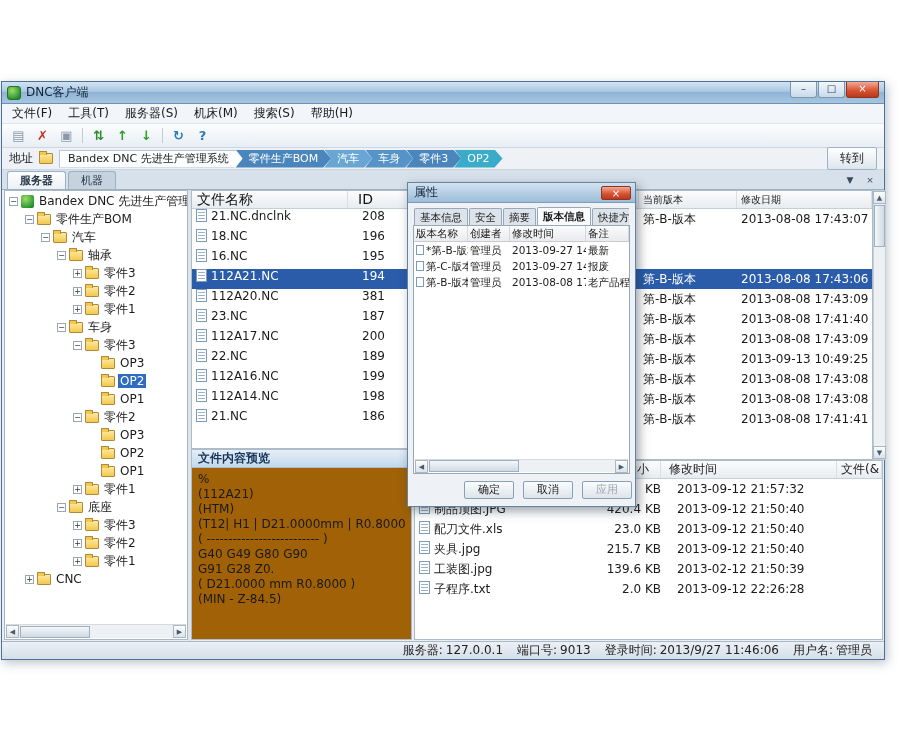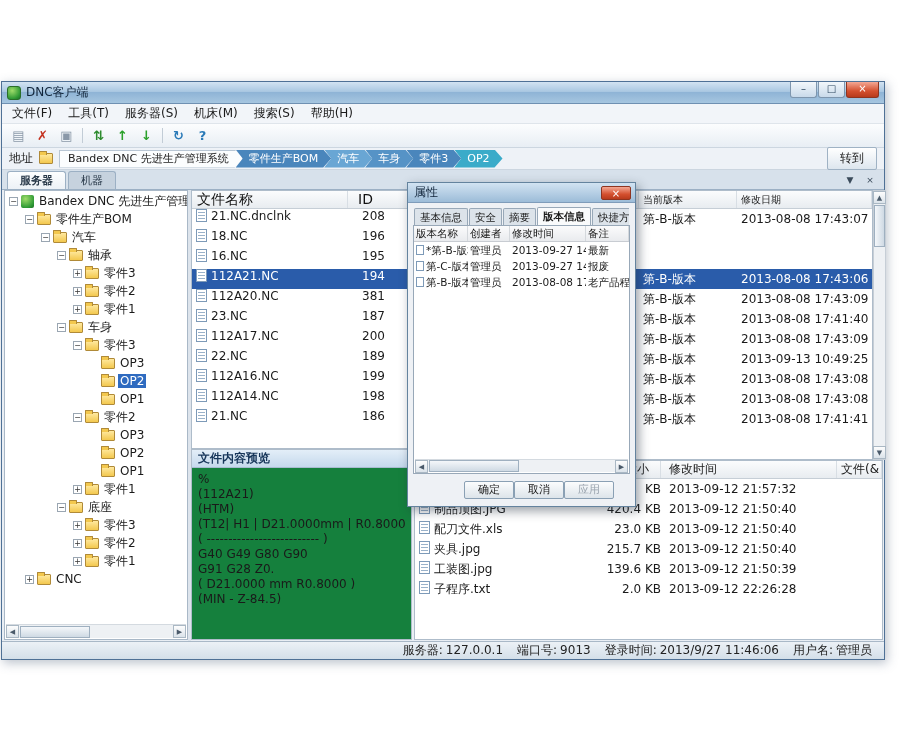--- a/index.html
+++ b/index.html
@@ -57,21 +57,21 @@
 .flh{font-size:14px;line-height:17px;padding-left:5px;border-right:1px solid #d8dee4;color:#111;overflow:hidden;white-space:nowrap}
 .flh.name{width:156px}
 .flh.id{flex:1;padding-left:10px}
 .fl-row{height:20px;display:flex;}
 .doc-icon{width:11px;height:13px;flex:none;background:#fff;border:1px solid #7d9ab8;margin:0 4px;position:relative}
 .doc-icon::before{content:"";position:absolute;left:1px;top:2px;right:1px;height:1px;background:#9ab2ca;box-shadow:0 3px 0 #9ab2ca,0 6px 0 #9ab2ca}
 .fl-name{width:141px;overflow:hidden;white-space:nowrap;font-size:12px}
 .fl-id{flex:1;padding-left:10px;font-size:12px}
 .fl-row.selected{background:#2a5caa;color:#fff}
 
-.preview{position:absolute;left:189px;top:259px;width:221px;bottom:1px;background:#15803d;border:1px solid #aebcca;overflow:hidden}
+.preview{position:absolute;left:189px;top:259px;width:221px;bottom:1px;background:#a16207;border:1px solid #aebcca;overflow:hidden}
 .pv-header{height:18px;line-height:17px;padding-left:6px;font-size:12px;font-weight:bold;color:#17365a;background:linear-gradient(#e3eef8,#c5d9ec);border-bottom:1px solid #a8bcd0}
 .pv-body{padding:4px 0 0 6px;font-size:12px;line-height:15px;overflow:hidden;white-space:nowrap}
 
 .versions{position:absolute;left:412px;top:0;width:459px;height:270px;background:#fff;border:1px solid #aebcca;overflow:hidden}
 .vl-header{height:18px;display:flex;background:linear-gradient(#fbfcfd,#e8ecf0);border-bottom:1px solid #c6ced6}
 .vlh{font-size:10px;line-height:17px;padding-left:4px;border-right:1px solid #d8dee4;overflow:hidden;white-space:nowrap}
 .vlh.c0{width:224px}
 .vlh.c1{width:98px}
 .vlh.c2{flex:1}
 .vl-row{height:20px;display:flex;align-items:center}
@@ -87,21 +87,21 @@
 .at-header{height:18px;display:flex;background:linear-gradient(#fbfcfd,#e8ecf0);border-bottom:1px solid #c6ced6}
 .ath{font-size:12px;line-height:17px;border-right:1px solid #d8dee4;padding-left:4px;overflow:hidden;white-space:nowrap}
 .ath.c0{width:190px}
 .ath.c1{width:56px;padding-left:20px}
 .ath.c2{width:176px;padding-left:8px}
 .ath.c3{flex:1;padding-left:4px}
 .at-row{height:20px;display:flex;align-items:center}
 .at-name{width:190px;flex:none;display:flex;align-items:flex-start;overflow:hidden;white-space:nowrap}
 .at-name-text{font-size:12px}
 .at-size{width:56px;flex:none;text-align:right;font-size:12px;white-space:nowrap}
-.at-time{flex:1;padding-left:8px;font-size:12px;white-space:nowrap}
+.at-time{flex:1;padding-left:16px;font-size:12px;white-space:nowrap}
 
 .statusbar{position:absolute;left:0;right:0;bottom:0;height:18px;background:linear-gradient(#ecf1f6,#d4dfe9);border-top:1px solid #a9b8c7;display:flex;align-items:flex-end;justify-content:flex-end;padding-right:12px}
 .status-seg{margin-left:14px;font-size:12px;color:#222;white-space:nowrap}
 .st-label{margin-right:3px}
 
 .dialog{position:absolute;left:405px;top:100px;width:229px;height:325px;background:#eef1f5;border:1px solid #64839e;box-shadow:3px 4px 10px rgba(30,45,60,.45);z-index:50}
 .dlg-title{position:absolute;left:0;top:0;right:0;height:20px;background:linear-gradient(#d2e3f2,#9cbcd8);border-bottom:1px solid #7f9cba;display:flex;align-items:center;padding:0 4px 0 6px}
 .dlg-title-text{font-size:12px;color:#10243a}
 .dlg-close{margin-left:auto;width:30px;height:14px;text-align:center;line-height:13px;font-size:10px;color:#fff;background:linear-gradient(#f4a894,#d4502f 60%,#b83a1c);border:1px solid #8e3420;border-radius:2px}
 .dlg-tabs{position:absolute;left:6px;top:24px;right:6px;height:18px;display:flex;align-items:flex-end;overflow:hidden}
@@ -115,21 +115,21 @@
 .dt-cell.c1{width:42px}
 .dt-cell.c2{width:76px}
 .dt-cell.c3{flex:1}
 .dt-row{height:16px;display:flex;align-items:center}
 .dt-row .dt-cell.c0{display:flex;align-items:center;gap:2px}
 .mini-doc{width:8px;height:10px;flex:none;background:#fff;border:1px solid #7d9ab8}
 .dt-text{font-size:10.5px;overflow:hidden;white-space:nowrap}
 .dlg-hscroll{position:absolute;left:1px;right:1px;bottom:1px;height:13px;background:#eef1f4;border-top:1px solid #d4dae0;display:flex;align-items:center}
 .dlg-hscroll .sbtn.right{margin-left:auto}
 .hthumb.dlg{width:90px}
-.dlg-buttons{position:absolute;left:0;right:0;bottom:7px;height:18px;display:flex;padding-left:56px}
+.dlg-buttons{position:absolute;left:0;right:0;bottom:7px;height:18px;display:flex;gap:9px;padding-left:56px}
 .btn{width:50px;height:18px;line-height:16px;text-align:center;font-size:11px;background:linear-gradient(#fbfcfd,#dde4ea);border:1px solid #8aa0b4;border-radius:2px}
 .btn.disabled{color:#9aa4ae}
 </style>
 </head>
 <body>
 
 <div class="stage">
   <div class="window">
 
     <div class="titlebar">
@@ -499,21 +499,21 @@
               </span>
               <span class="at-size">215.7 KB</span>
               <span class="at-time">2013-09-12 21:50:40</span>
             </div>
             <div class="at-row">
               <span class="at-name">
                 <span class="doc-icon"></span>
                 <span class="at-name-text">工装图.jpg</span>
               </span>
               <span class="at-size">139.6 KB</span>
-              <span class="at-time">2013-09-12 21:50:39</span>
+              <span class="at-time">2013-02-12 21:50:39</span>
             </div>
             <div class="at-row">
               <span class="at-name">
                 <span class="doc-icon"></span>
                 <span class="at-name-text">子程序.txt</span>
               </span>
               <span class="at-size">2.0 KB</span>
               <span class="at-time">2013-09-12 22:26:28</span>
             </div>
           </div>

